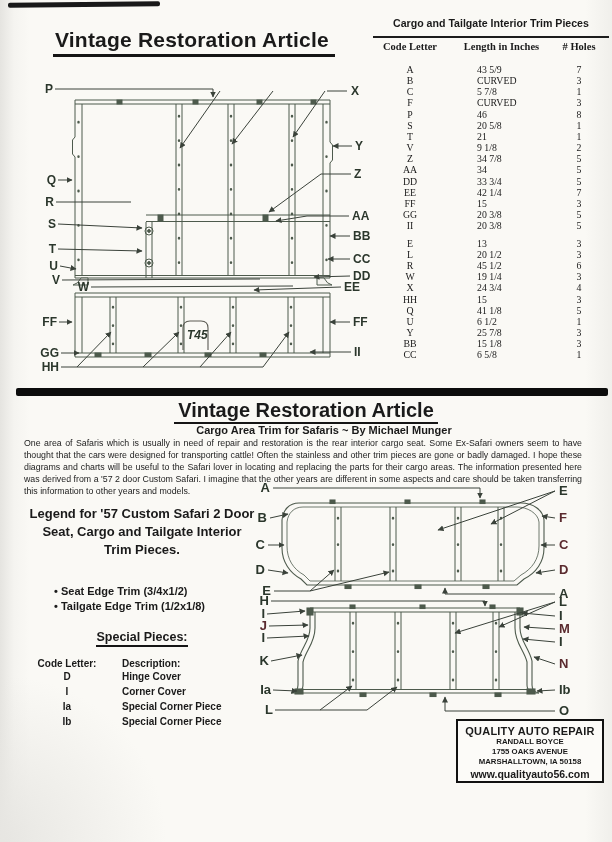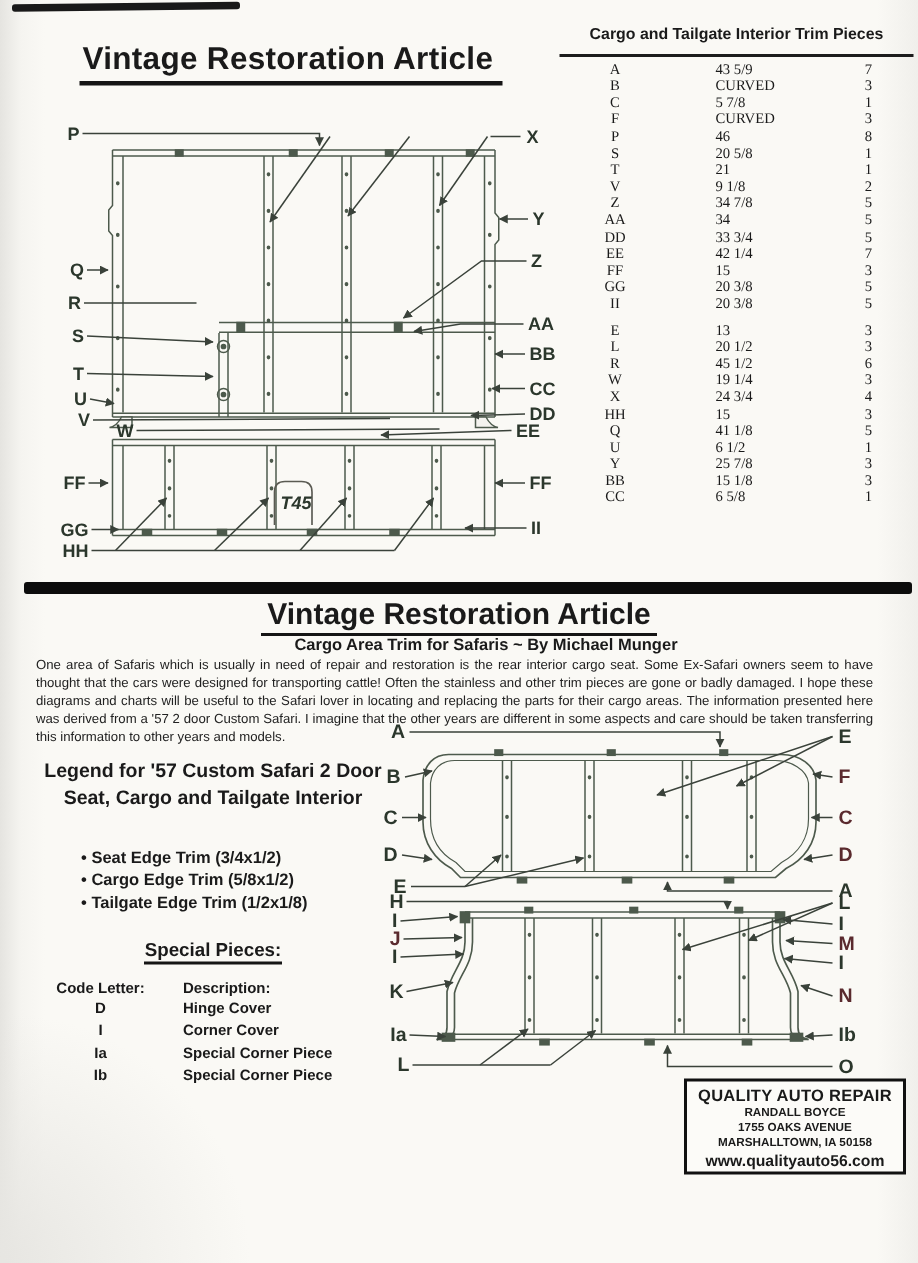--- a/index.html
+++ b/index.html
@@ -70,20 +70,25 @@
 
   <div class="artifact"></div>
 
   <div class="top-title">Vintage Restoration Article</div>
 
   <div class="lt">
     <div class="lt-title">
       <div>Cargo and Tailgate Interior Trim Pieces</div>
     </div>
     <div class="lt-rule"></div>
+    <div class="lt-head">
+      <span class="h1">Code Letter</span>
+      <span class="h2">Length in Inches</span>
+      <span class="h3"># Holes</span>
+    </div>
     <div>
         <div class="lt-row">
         <span class="c1">A</span>
         <span class="c2">43 5/9</span>
         <span class="c3">7</span>
       </div>
         <div class="lt-row">
         <span class="c1">B</span>
         <span class="c2">CURVED</span>
         <span class="c3">3</span>
@@ -351,24 +356,24 @@
   <div class="divider"></div>
 
   <div class="art-title"><span>Vintage Restoration Article</span></div>
   <div class="art-sub">Cargo Area Trim for Safaris ~ By Michael Munger</div>
   <div class="art-body">One area of Safaris which is usually in need of repair and restoration is the rear interior cargo seat. Some Ex-Safari owners seem to have thought that the cars were designed for transporting cattle! Often the stainless and other trim pieces are gone or badly damaged. I hope these diagrams and charts will be useful to the Safari lover in locating and replacing the parts for their cargo areas.  The information presented here was derived from a '57 2 door Custom Safari. I imagine that the other years are different in some aspects and care should be taken transferring this information to other years and models.</div>
 
   <div class="lb">
     <div class="lb-title">
       <div>Legend for '57 Custom Safari 2 Door</div>
       <div>Seat, Cargo and Tailgate Interior</div>
+      <div>Trim Pieces.</div>
     </div>
     <div class="lb-bullets">
         <div class="lb-bullet">Seat Edge Trim (3/4x1/2)</div>
-        <div class="lb-bullet">Cargo Edge Trim (5/8x1/2)</div>
         <div class="lb-bullet">Tailgate Edge Trim (1/2x1/8)</div>
       </div>
     <div class="lb-special"><span>Special Pieces:</span></div>
     <div class="sp-head">
       <span class="sh1">Code Letter:</span>
       <span class="sh2">Description:</span>
     </div>
     <div>
         <div class="sp-row">
         <span class="sc1">D</span>

